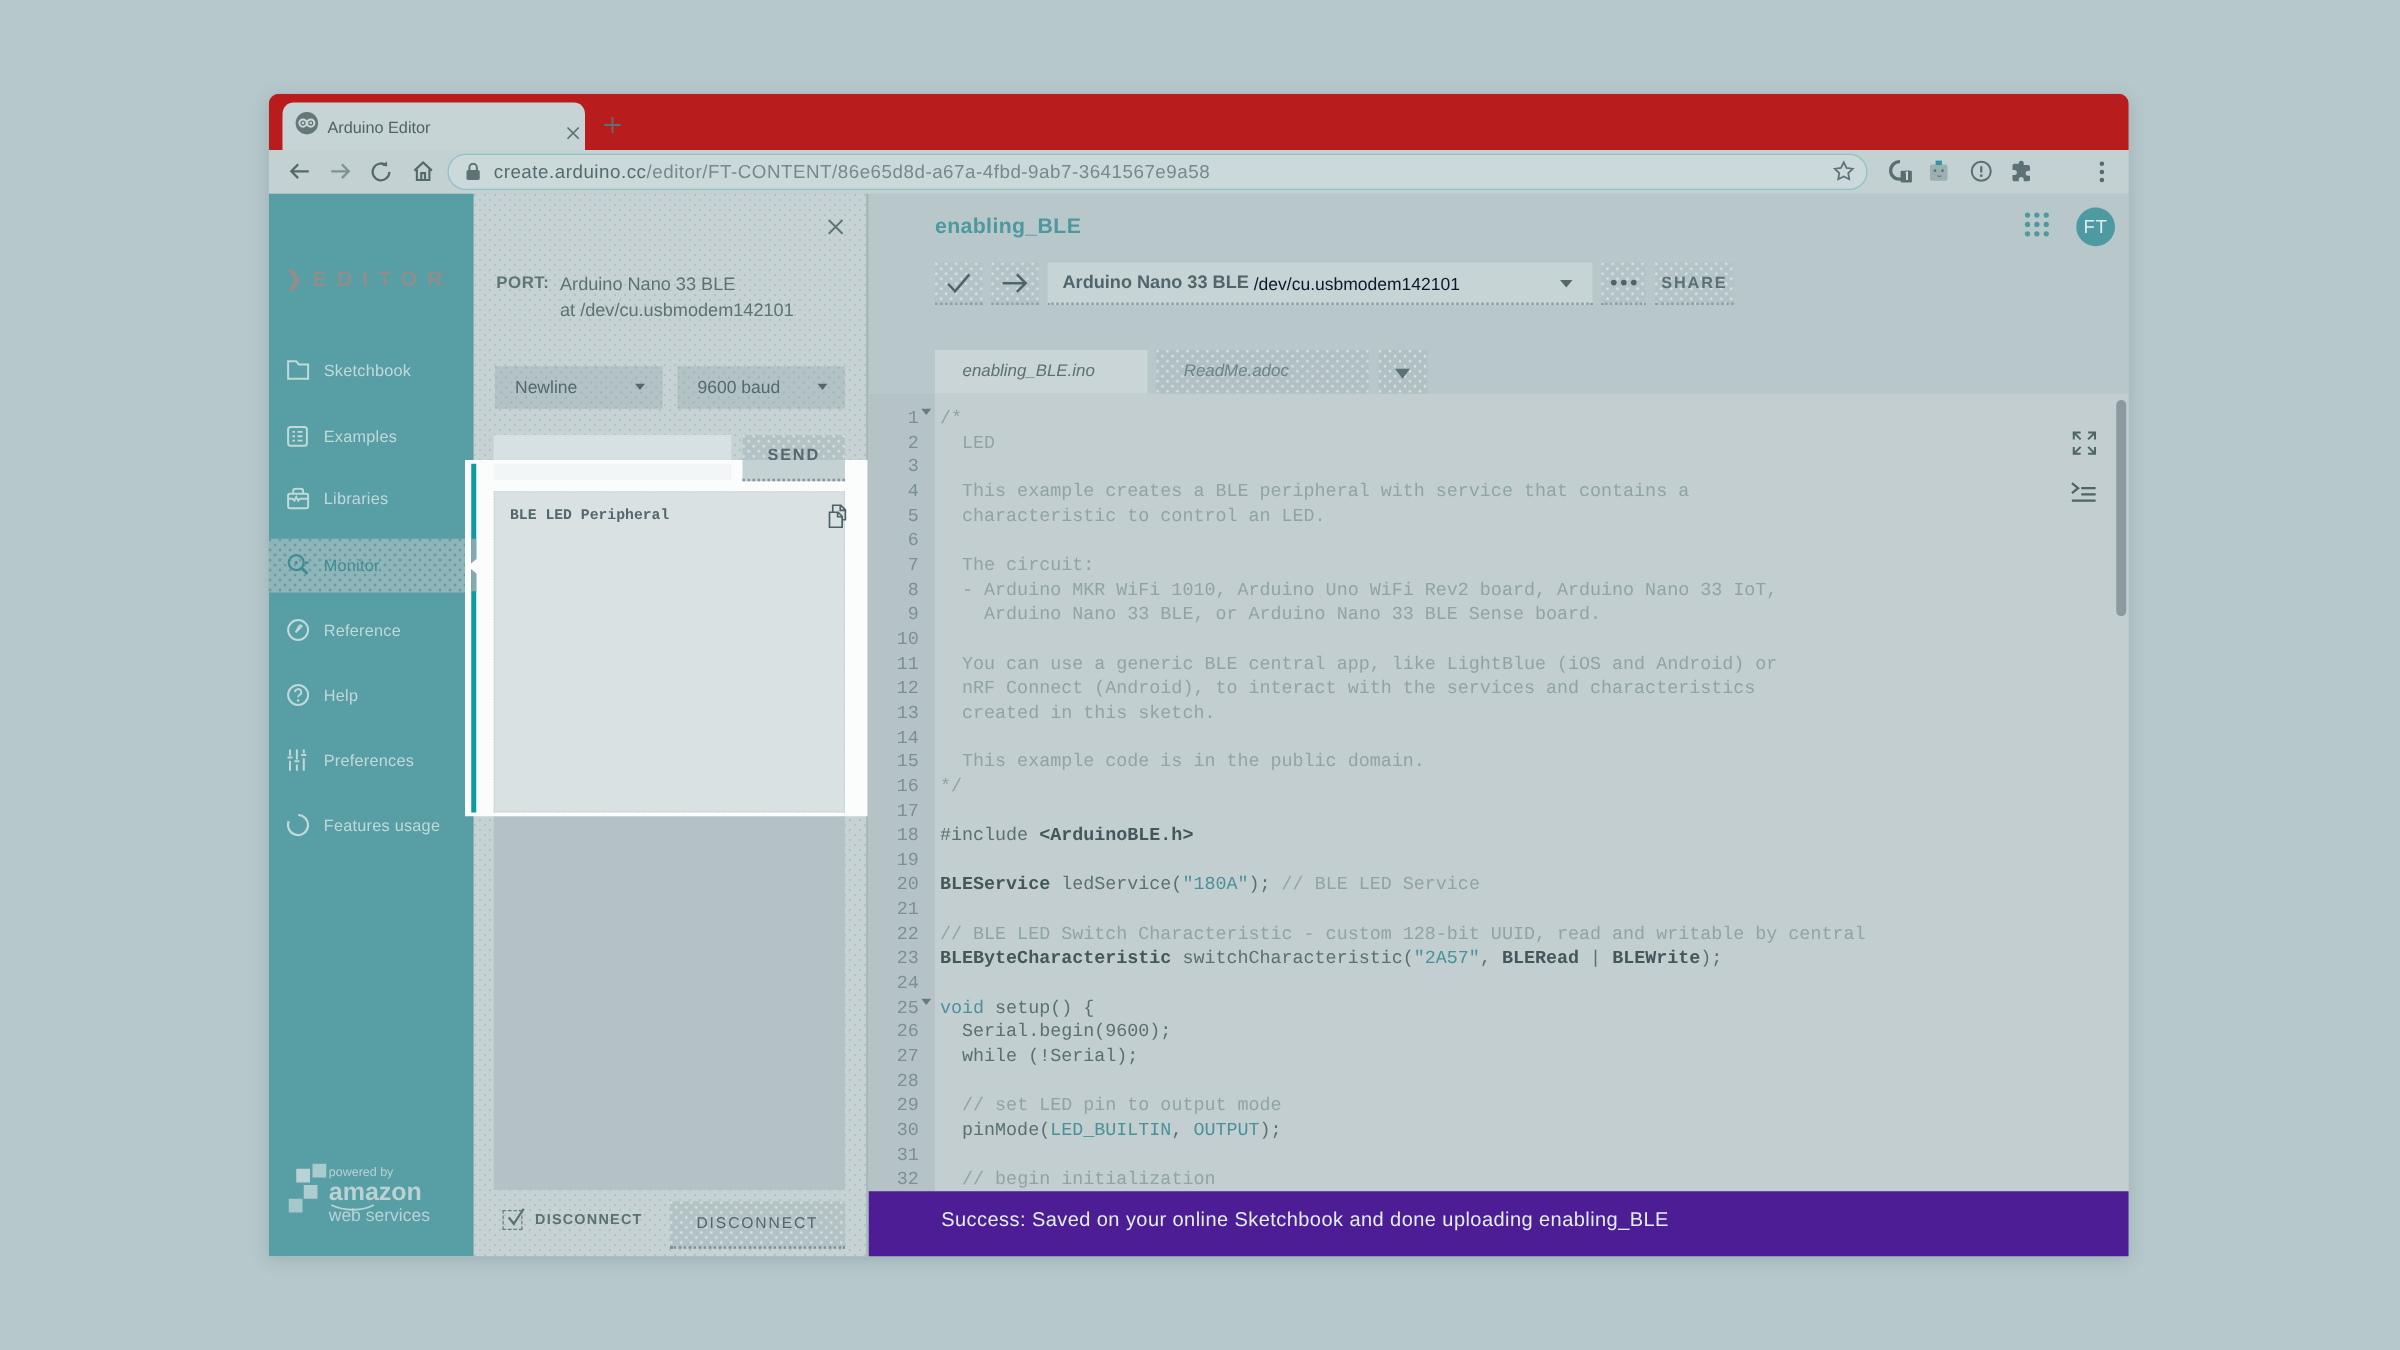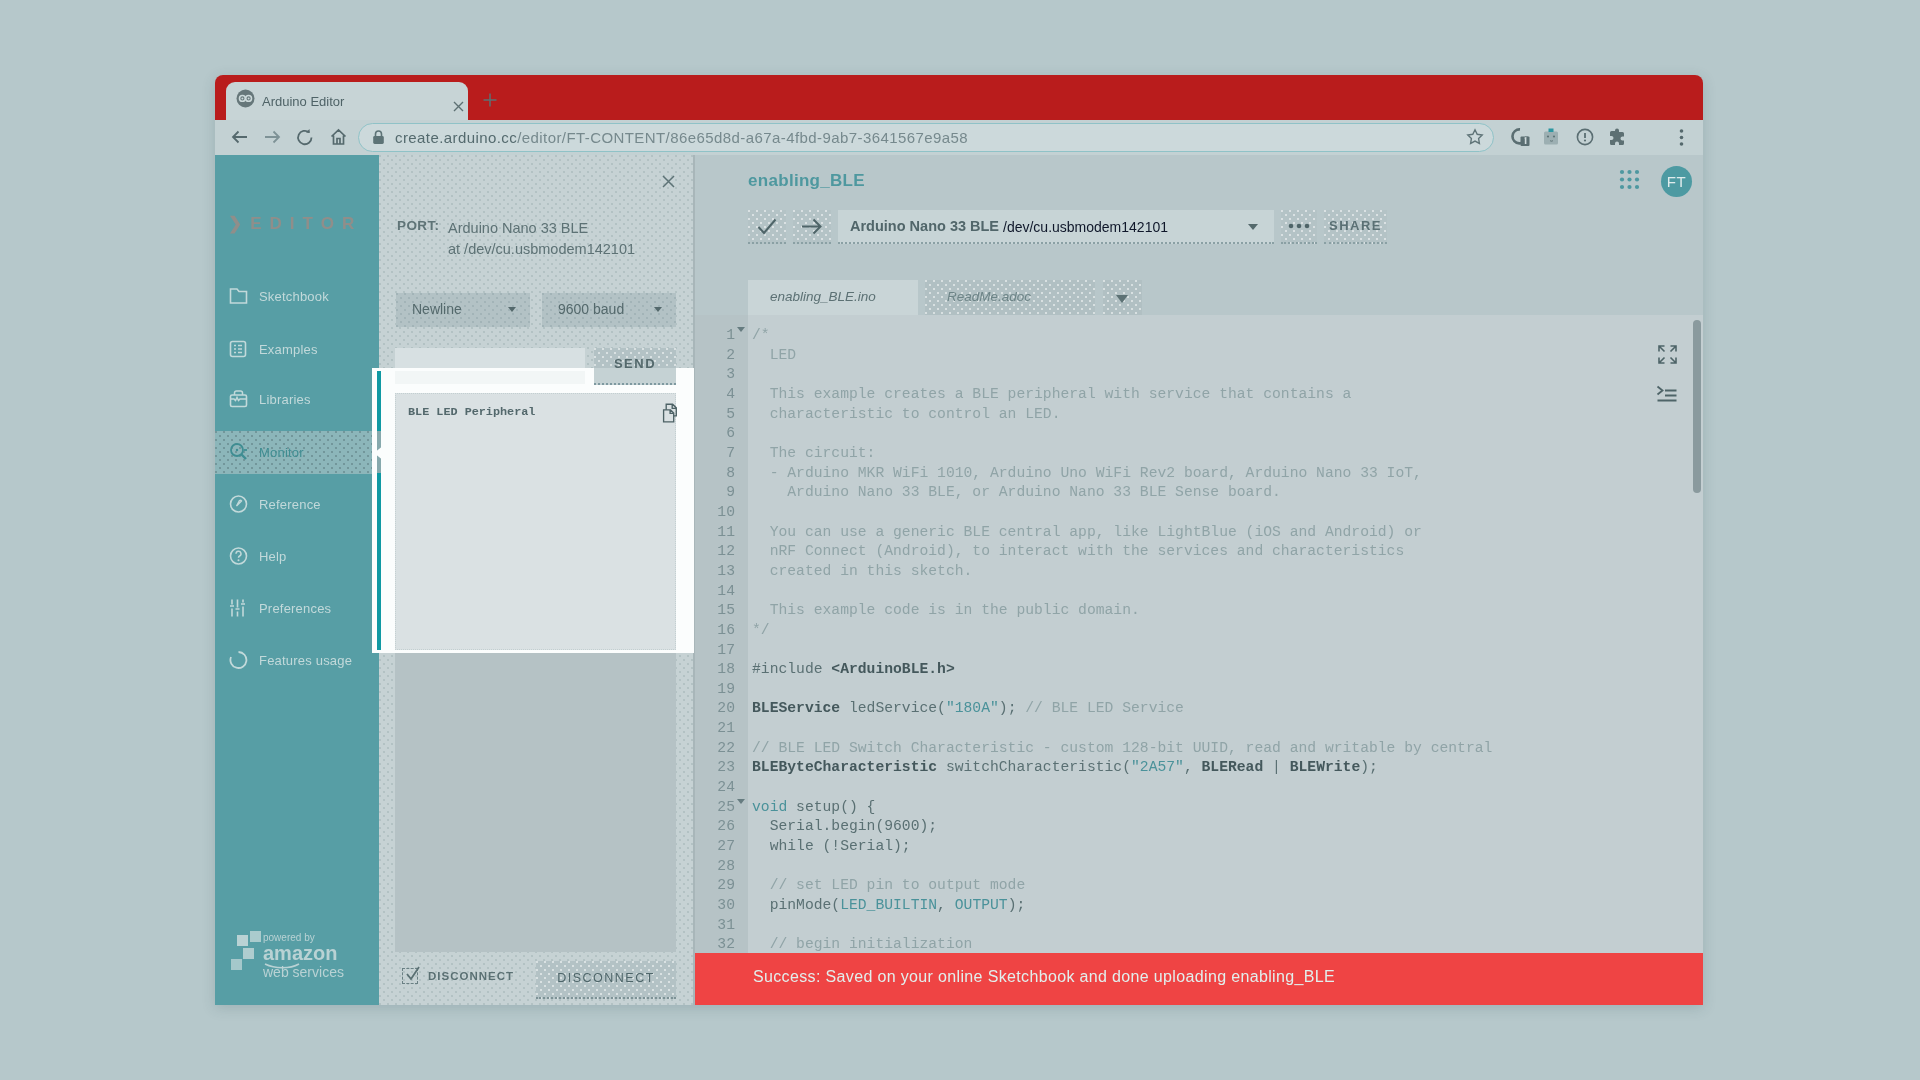--- a/index.html
+++ b/index.html
@@ -89,21 +89,21 @@
   .fold { position:absolute; width:0; height:0; border-left:4px solid transparent; border-right:4px solid transparent;
           border-top:5px solid #667c80; }
   pre { font-family:"Liberation Mono", monospace; }
   #code { position:absolute; left:537px; top:251px; font-size:14.7px; line-height:19.65px; color:#5a7073; }
   #gnum { position:absolute; left:480px; top:251px; width:40px; text-align:right; font-size:14.7px; line-height:19.65px; color:#7b9094; }
   #code .c { color:#90a4a7; }
   #code .b { color:#44585c; font-weight:bold; }
   #code .t { color:#4a929a; }
 
   
-  #success { position:absolute; left:480px; top:878px; width:1008px; height:60px; background:#ef4444;
+  #success { position:absolute; left:480px; top:878px; width:1008px; height:60px; background:#4c1d95;
              border-bottom:2px dotted #e8f4f2; }
   #success span { position:absolute; left:58px; top:15px; font-size:16px; letter-spacing:.35px; color:#e2efed; }
 
   
   #hibox { position:absolute; left:157px; top:293px; width:322px; height:285px; background:#fbfdfd; }
   #stripe { position:absolute; left:4.5px; top:3px; width:4px; height:279px; background:#0f99a3; }
   #stripe-mut { position:absolute; left:4.5px; top:63px; width:4px; height:42px; background:#87a9ad; }
   #notch { position:absolute; left:2px; top:77px; width:0; height:0; border-top:8px solid transparent;
            border-bottom:8px solid transparent; border-right:10px solid #fbfdfd; }
   #in-bright { position:absolute; left:23px; top:3px; width:190px; height:13px; background:#f2f6f6; }

